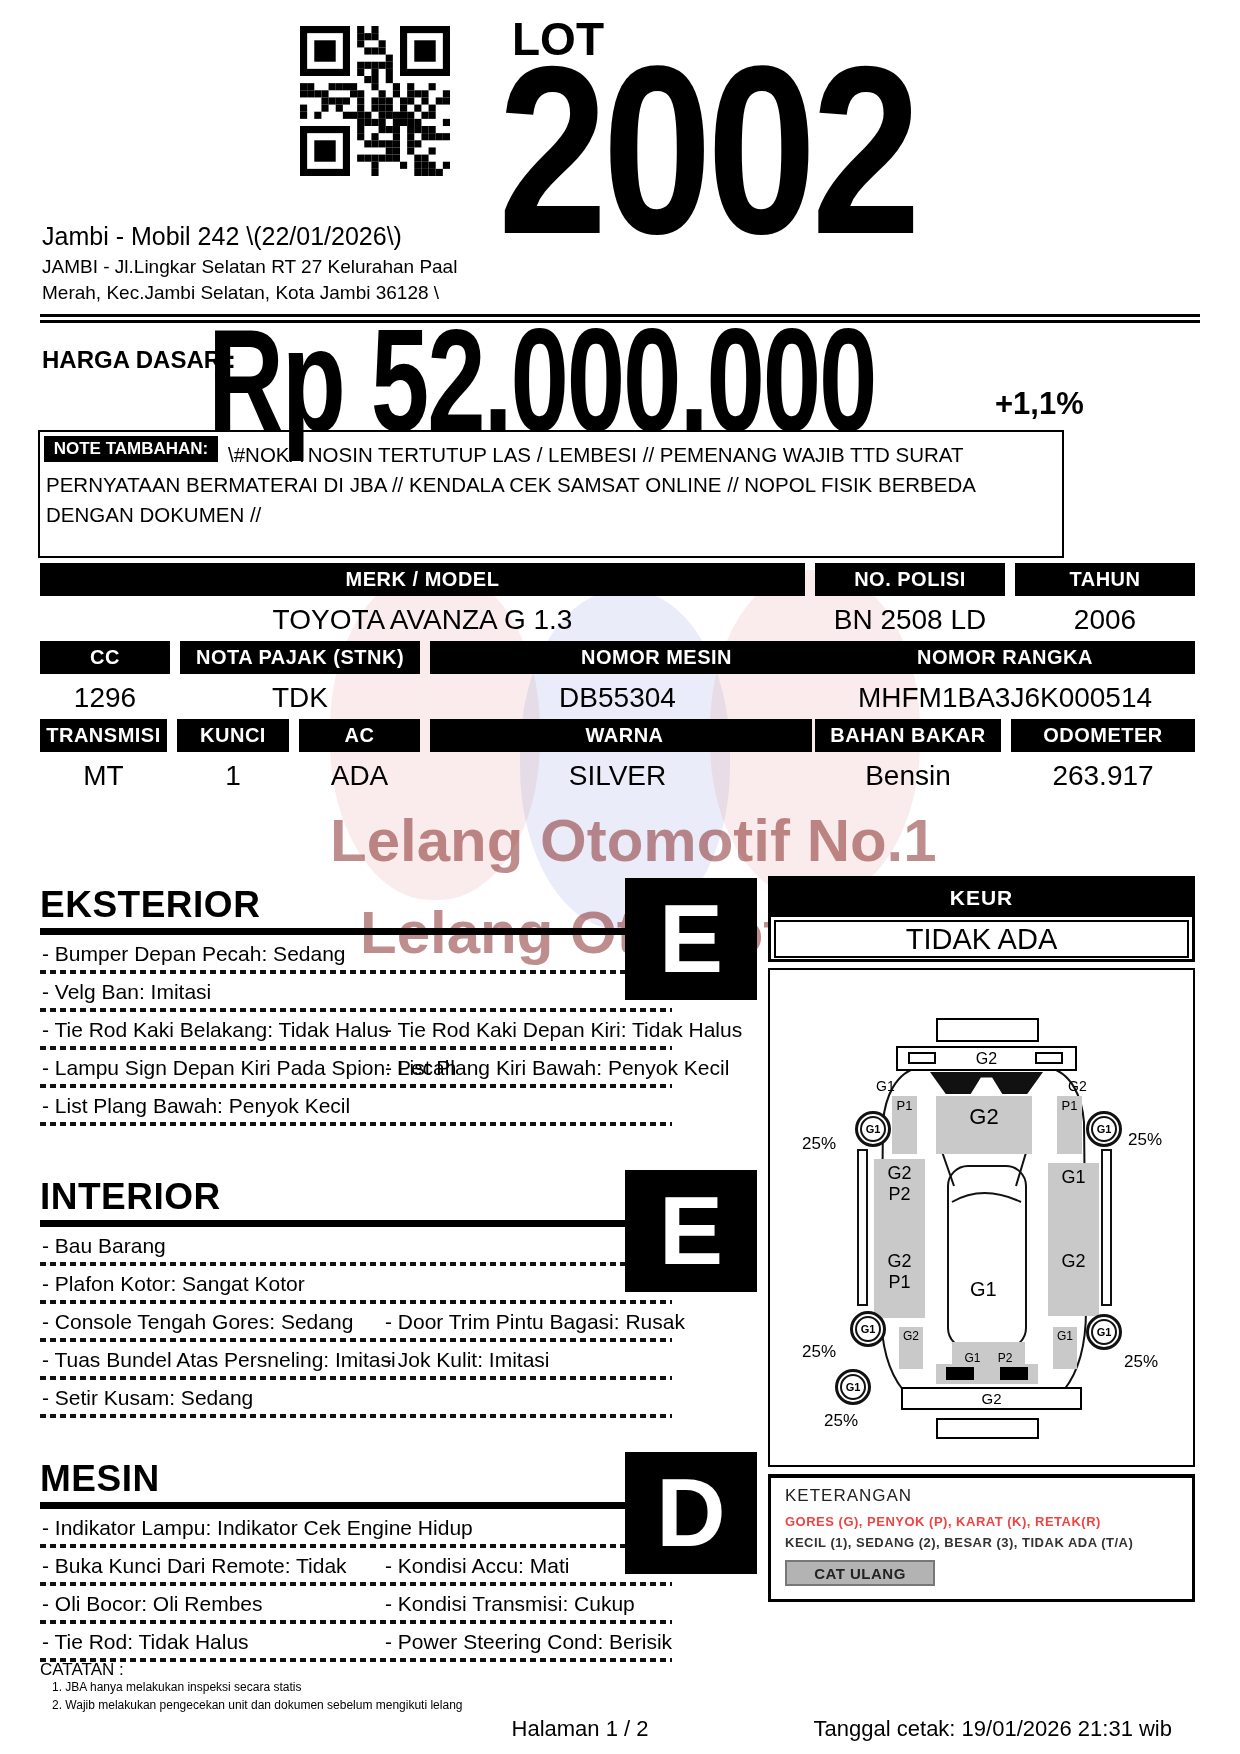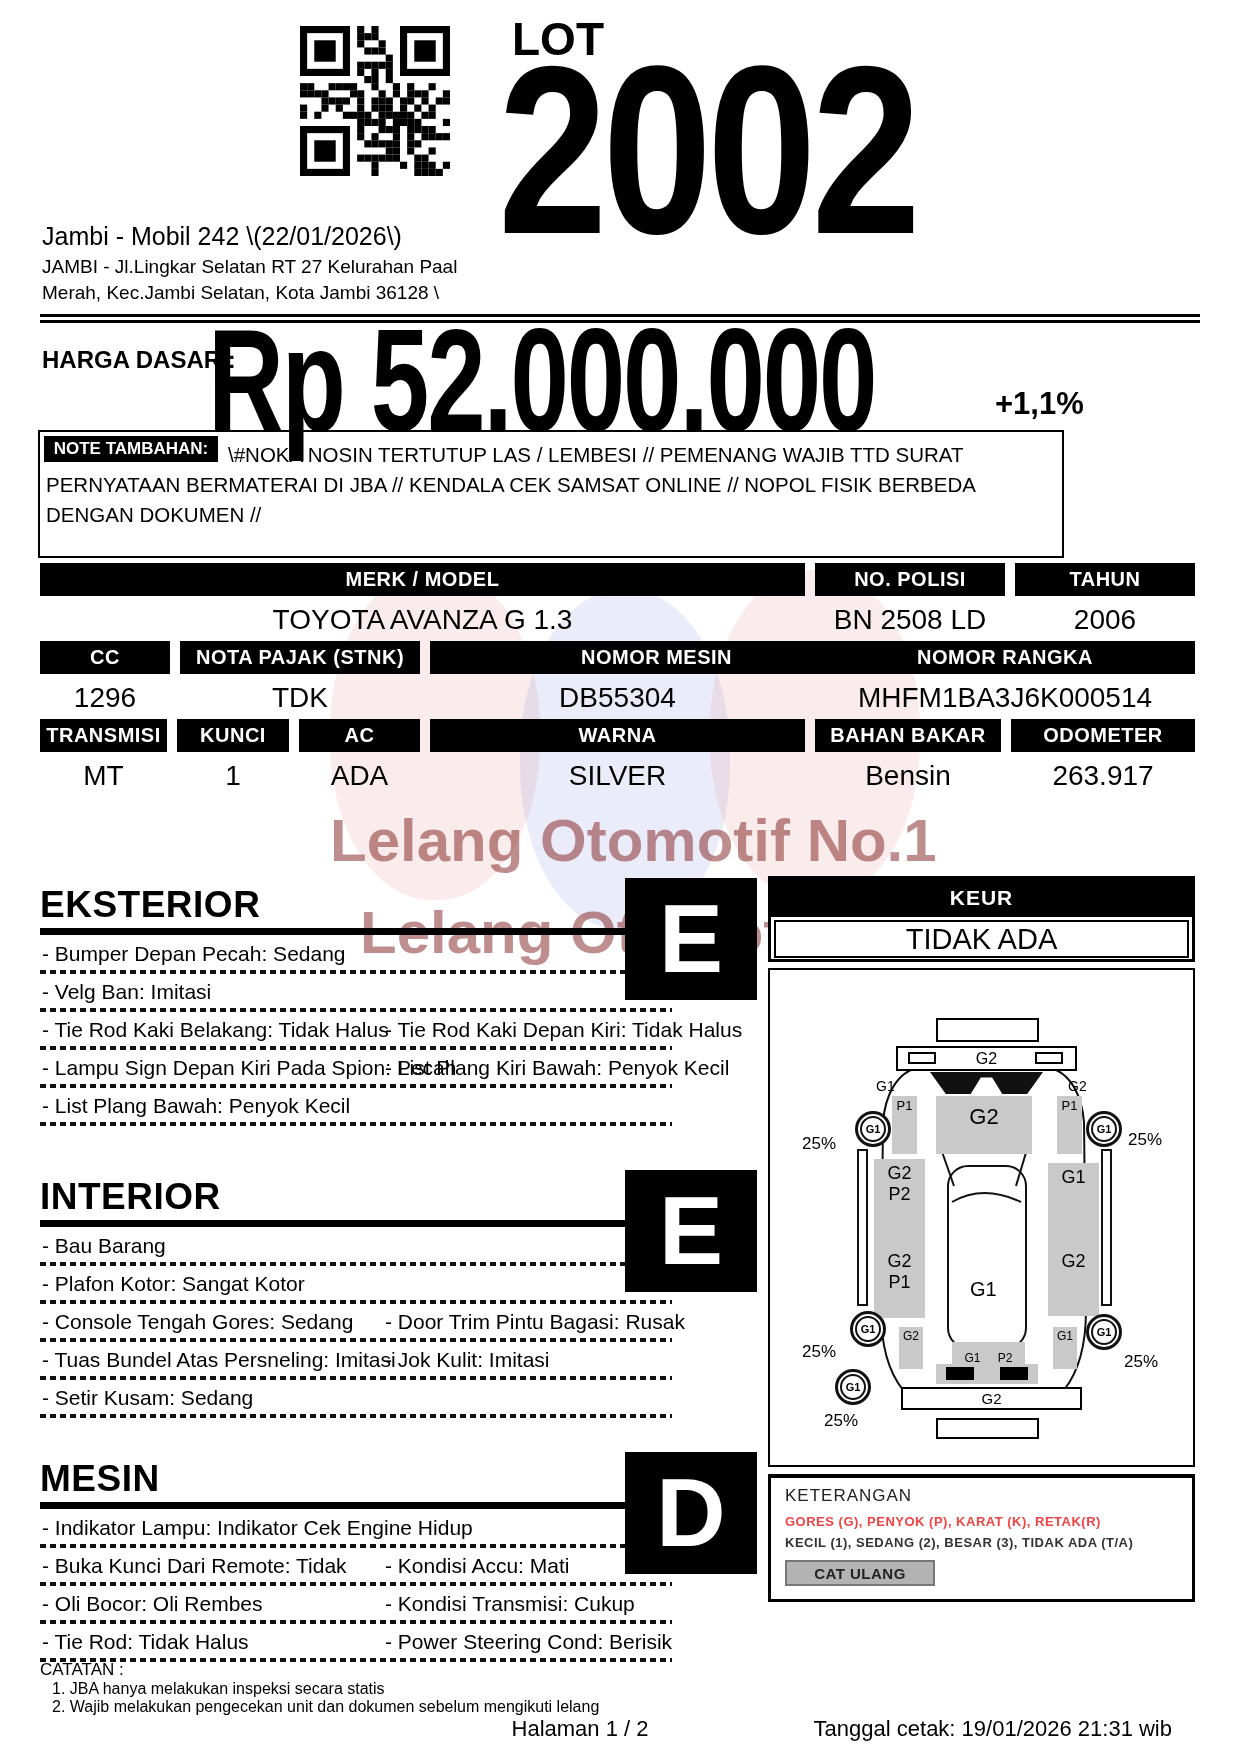--- a/index.html
+++ b/index.html
@@ -68,21 +68,21 @@
   .ket-box{position:absolute;left:768px;top:1474px;width:427px;height:128px;border:3px solid #000;
            border-top-width:4px;box-sizing:border-box;z-index:3;background:#fff;}
   .ket-title{position:absolute;left:14px;top:8px;font-size:17px;color:#222;letter-spacing:1px;}
   .ket-line1{position:absolute;left:14px;top:36px;font-size:13px;font-weight:bold;color:#ef4444;letter-spacing:.5px;}
   .ket-line2{position:absolute;left:14px;top:57px;font-size:13px;font-weight:bold;color:#333;letter-spacing:.5px;}
   .ket-swatch{position:absolute;left:14px;top:82px;width:150px;height:26px;background:#b3b3b3;border:2px solid #777;
               box-sizing:border-box;font-size:15px;font-weight:bold;color:#222;
               display:flex;align-items:center;justify-content:center;letter-spacing:.5px;}
   
   .cat-title{position:absolute;left:40px;top:1660px;font-size:17px;z-index:2;}
-  .cat-item{position:absolute;left:52px;font-size:16px;z-index:2;}
+  .cat-item{position:absolute;left:52px;font-size:12px;z-index:2;}
   .footer-page{position:absolute;left:440px;top:1716px;width:280px;text-align:center;font-size:22px;z-index:2;}
   .footer-printed{position:absolute;left:790px;top:1716px;width:382px;text-align:right;font-size:22px;z-index:2;}
 </style>
 </head>
 <body>
 
 <div class="page">
 
   <div class="wm-blob" style="left:330px;top:570px;width:210px;height:330px;background:#d97b7b;"></div>
   <div class="wm-blob" style="left:520px;top:590px;width:210px;height:340px;background:#6b7fd1;"></div>
@@ -265,21 +265,21 @@
   <div class="th" style="left:430px;top:641px;width:453px;">NOMOR MESIN</div>
   <div class="th" style="left:815px;top:641px;width:380px;">NOMOR RANGKA</div>
   <div class="td" style="left:40px;top:678px;width:130px;">1296</div>
   <div class="td" style="left:180px;top:678px;width:240px;">TDK</div>
   <div class="td" style="left:430px;top:678px;width:375px;">DB55304</div>
   <div class="td" style="left:815px;top:678px;width:380px;">MHFM1BA3J6K000514</div>
 
   <div class="th" style="left:40px;top:719px;width:127px;">TRANSMISI</div>
   <div class="th" style="left:177px;top:719px;width:112px;">KUNCI</div>
   <div class="th" style="left:299px;top:719px;width:121px;">AC</div>
-  <div class="th" style="left:430px;top:719px;width:375px;">WARNA</div>
+  <div class="th" style="left:430px;top:719px;width:375px;padding-left:7px;">WARNA</div>
   <div class="th" style="left:815px;top:719px;width:186px;">BAHAN BAKAR</div>
   <div class="th" style="left:1011px;top:719px;width:184px;">ODOMETER</div>
   <div class="td" style="left:40px;top:756px;width:127px;">MT</div>
   <div class="td" style="left:177px;top:756px;width:112px;">1</div>
   <div class="td" style="left:299px;top:756px;width:121px;">ADA</div>
   <div class="td" style="left:430px;top:756px;width:375px;">SILVER</div>
   <div class="td" style="left:815px;top:756px;width:186px;">Bensin</div>
   <div class="td" style="left:1011px;top:756px;width:184px;">263.917</div>
 
   <div class="sec-title" style="top:884px;">EKSTERIOR</div>

